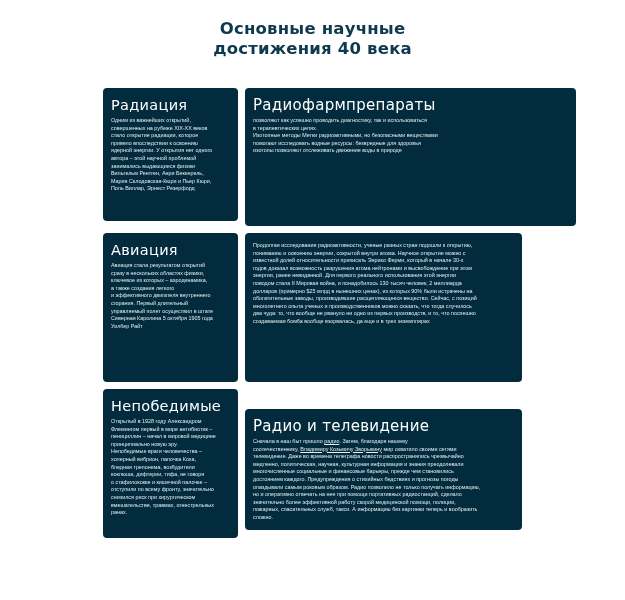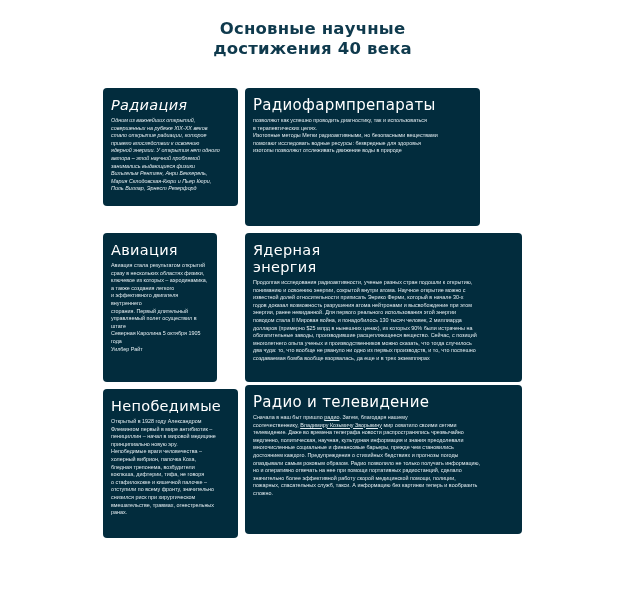--- a/index.html
+++ b/index.html
@@ -41,26 +41,26 @@
       font-size: 5.4px;
       line-height: 7.6px;
       color: #e4edf1;
       white-space: pre-line;
     }
     .card-text a {
       color: #e4edf1;
       text-decoration: underline;
     }
 
-    #card-radiation      { left: 103px; top: 88px;  width: 135px; height: 118px; font-style: italic; }
-    #card-radiopharm     { left: 245px; top: 88px;  width: 235px; height: 138px; }
-    #card-aviation       { left: 103px; top: 233px; width: 114px; height: 149px; }
+    #card-radiation      { left: 103px; top: 88px;  width: 135px; height: 133px; }
+    #card-radiopharm     { left: 245px; top: 88px;  width: 331px; height: 138px; }
+    #card-aviation       { left: 103px; top: 233px; width: 135px; height: 149px; }
     #card-nuclear        { left: 245px; top: 233px; width: 277px; height: 149px; }
     #card-antibiotics    { left: 103px; top: 389px; width: 135px; height: 149px; }
-    #card-radio-tv       { left: 245px; top: 385px; width: 277px; height: 149px; }
+    #card-radio-tv       { left: 245px; top: 409px; width: 277px; height: 121px; }
 
     #card-radiopharm .card-title,
     #card-radio-tv .card-title { font-size: 15px; }
     #card-nuclear .card-title { margin-bottom: 3px; }
   </style>
 </head>
 <body>
 
 <h1 class="page-title">
   <span>Основные научные</span>
@@ -97,22 +97,20 @@
 ключевое из которых – аэродинамика,
 а также создания легкого
 и эффективного двигателя внутреннего
 сгорания. Первый длительный
 управляемый полет осуществил в штате
 Северная Каролина 5 октября 1905 года
 Уилбер Райт</p>
 </section>
 
 <section class="card" id="card-nuclear">
-  <h2 class="card-title">Ядерная
-энергия</h2>
   <p class="card-text">Продолгая исследования радиоактивности, ученые разных стран подошли к открытию,
 пониманию и освоению энергии, сокрытой внутри атома. Научное открытие можно с
 известной долей относительности приписать Энрико Ферми, который в начале 30-х
 годов доказал возможность разрушения атома нейтронами и высвобождение при этом
 энергии, ранее невиданной. Для первого реального использования этой энергии
 поводом стала II Мировая война, и понадобилось 130 тысяч человек, 2 миллиарда
 долларов (примерно $25 млрд в нынешних ценах), из которых 90% были истрачены на
 обогатительные заводы, производившие расщепляющееся вещество. Сейчас, с позиций
 многолетнего опыта ученых и производственников можно сказать, что тогда случилось
 два чуда: то, что вообще не рвануло ни одно из первых производств, и то, что поспешно

